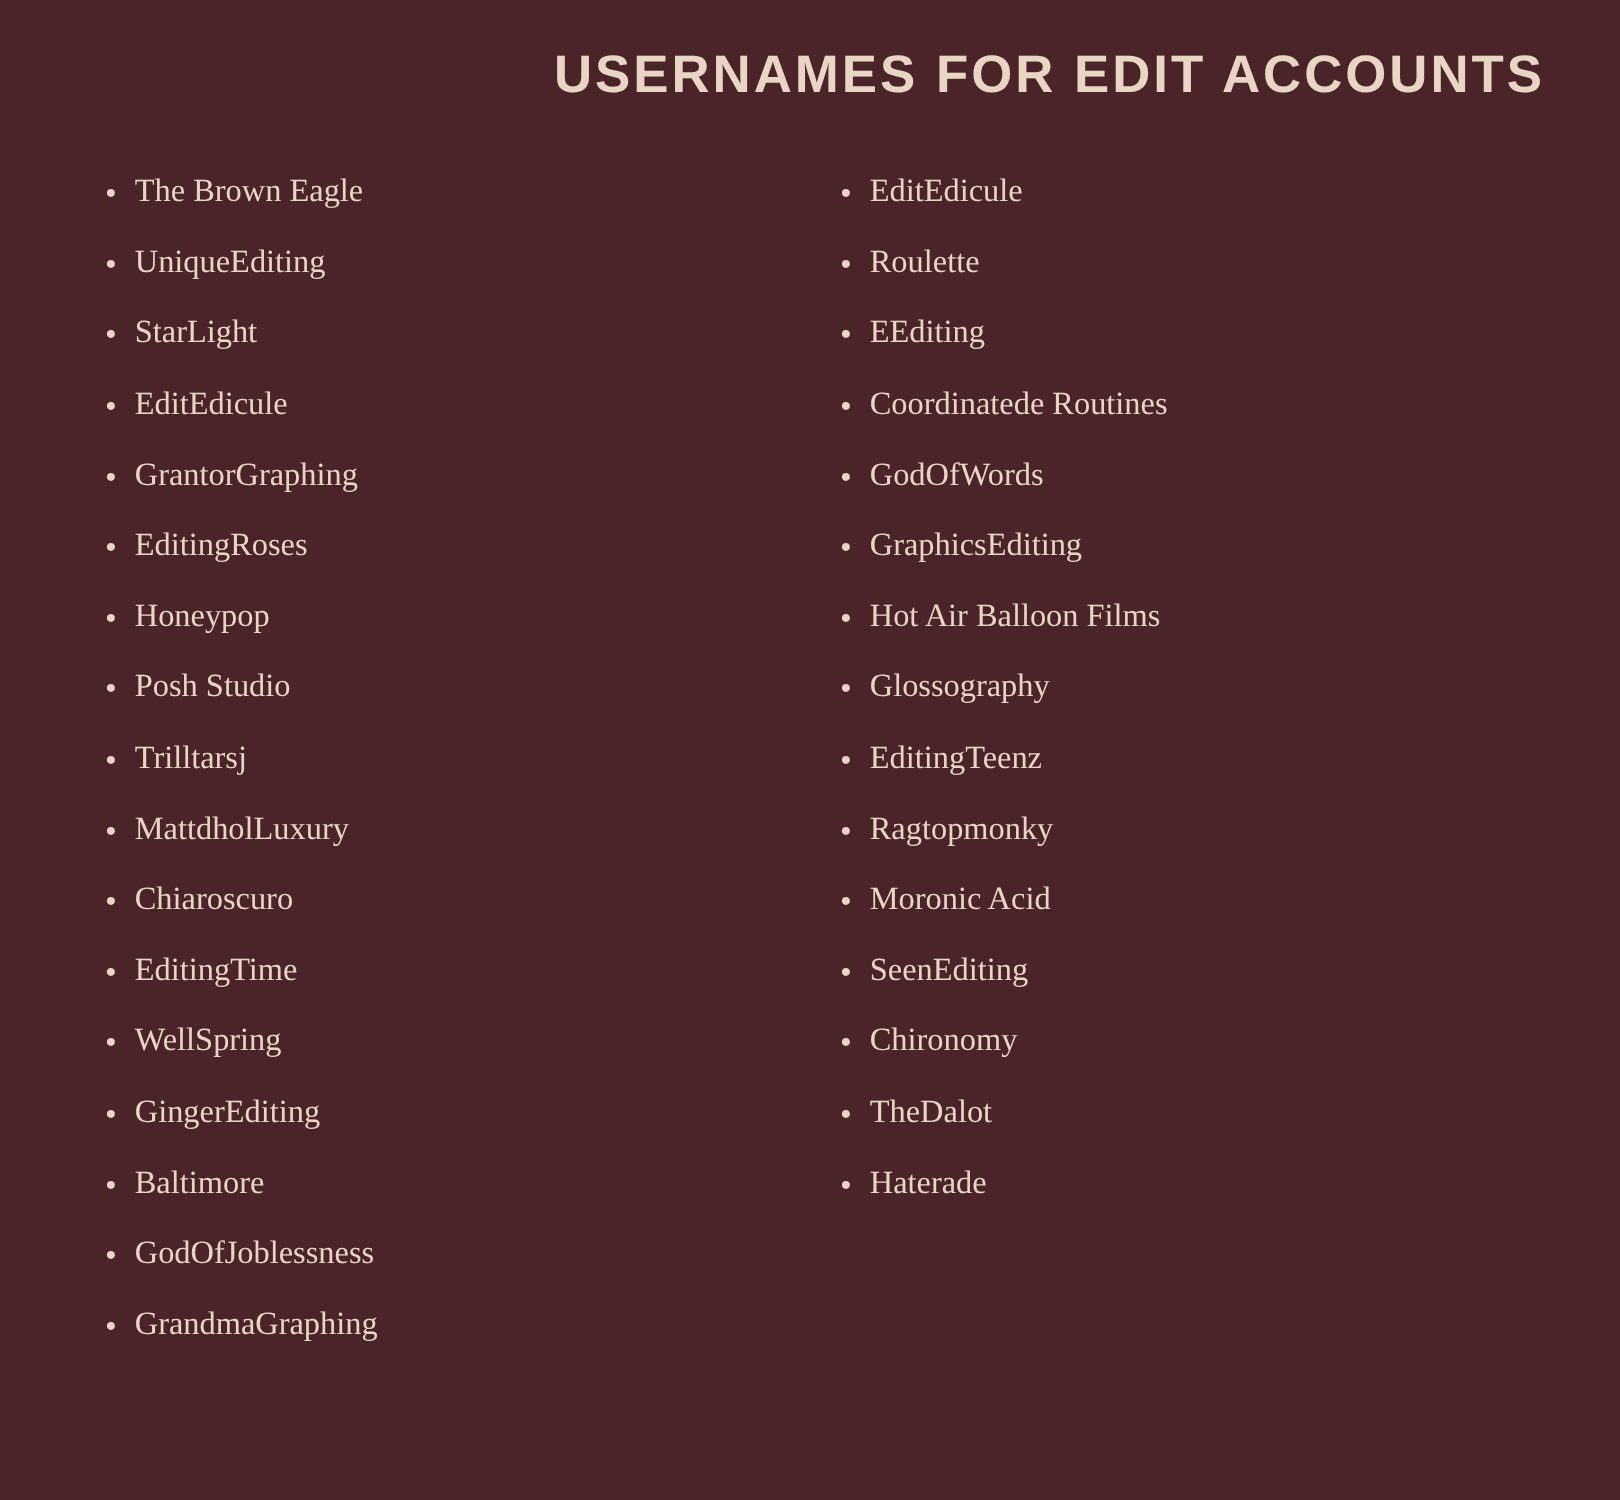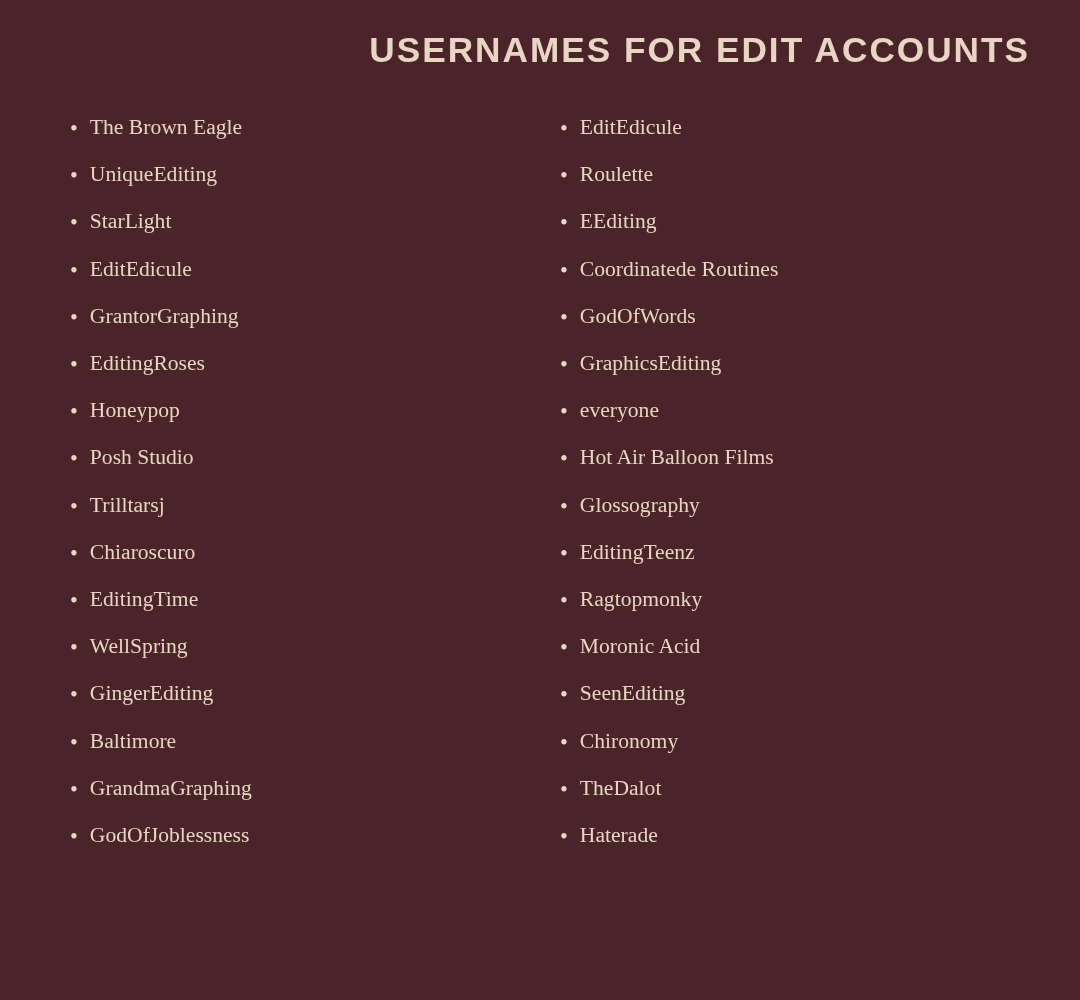--- a/index.html
+++ b/index.html
@@ -95,39 +95,42 @@
         <li>
           <span class="item-text">Honeypop</span>
         </li>
         <li>
           <span class="item-text">Posh Studio</span>
         </li>
         <li>
           <span class="item-text">Trilltarsj</span>
         </li>
         <li>
+          <span class="item-text">MattdholLuxury</span>
+        </li>
+        <li>
           <span class="item-text">Chiaroscuro</span>
         </li>
         <li>
           <span class="item-text">EditingTime</span>
         </li>
         <li>
           <span class="item-text">WellSpring</span>
         </li>
         <li>
           <span class="item-text">GingerEditing</span>
         </li>
         <li>
           <span class="item-text">Baltimore</span>
         </li>
         <li>
-          <span class="item-text">GrandmaGraphing</span>
+          <span class="item-text">GodOfJoblessness</span>
         </li>
         <li>
-          <span class="item-text">GodOfJoblessness</span>
+          <span class="item-text">GrandmaGraphing</span>
         </li>
       </ul>
   </div>
   <div class="column">
     <ul id="right-list">
         <li>
           <span class="item-text">EditEdicule</span>
         </li>
         <li>
           <span class="item-text">Roulette</span>
@@ -136,23 +139,20 @@
           <span class="item-text">EEditing</span>
         </li>
         <li>
           <span class="item-text">Coordinatede Routines</span>
         </li>
         <li>
           <span class="item-text">GodOfWords</span>
         </li>
         <li>
           <span class="item-text">GraphicsEditing</span>
-        </li>
-        <li>
-          <span class="item-text">everyone</span>
         </li>
         <li>
           <span class="item-text">Hot Air Balloon Films</span>
         </li>
         <li>
           <span class="item-text">Glossography</span>
         </li>
         <li>
           <span class="item-text">EditingTeenz</span>
         </li>

